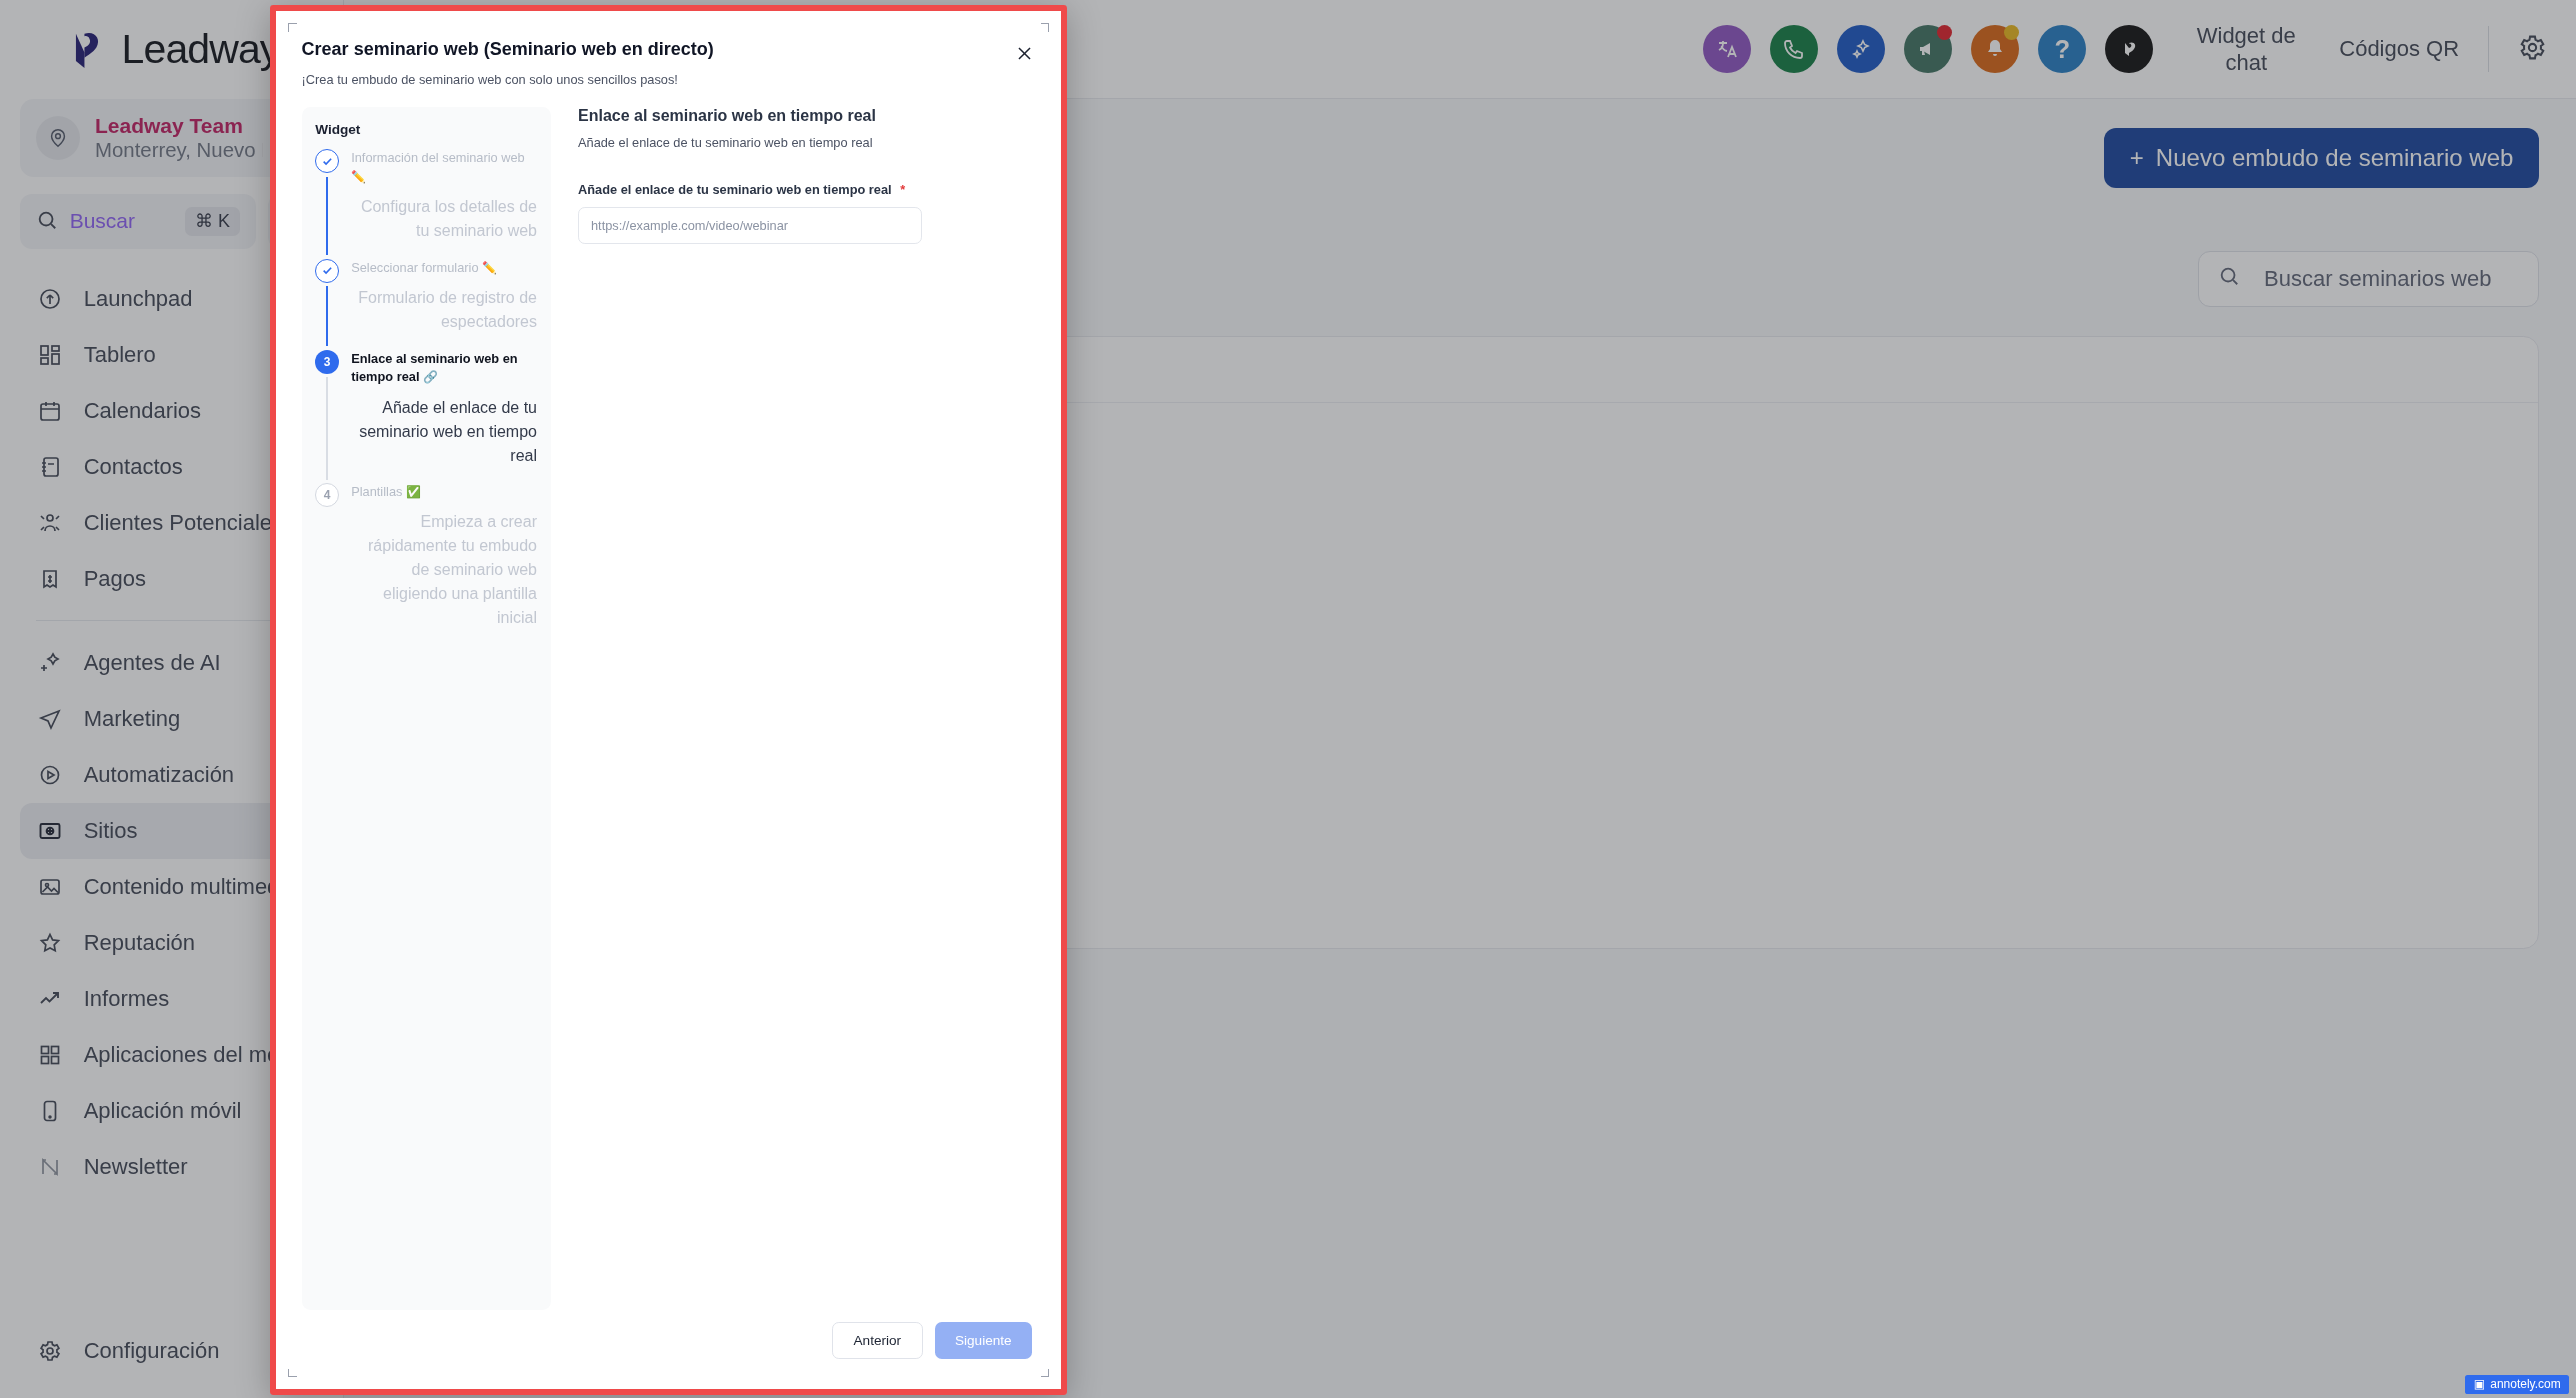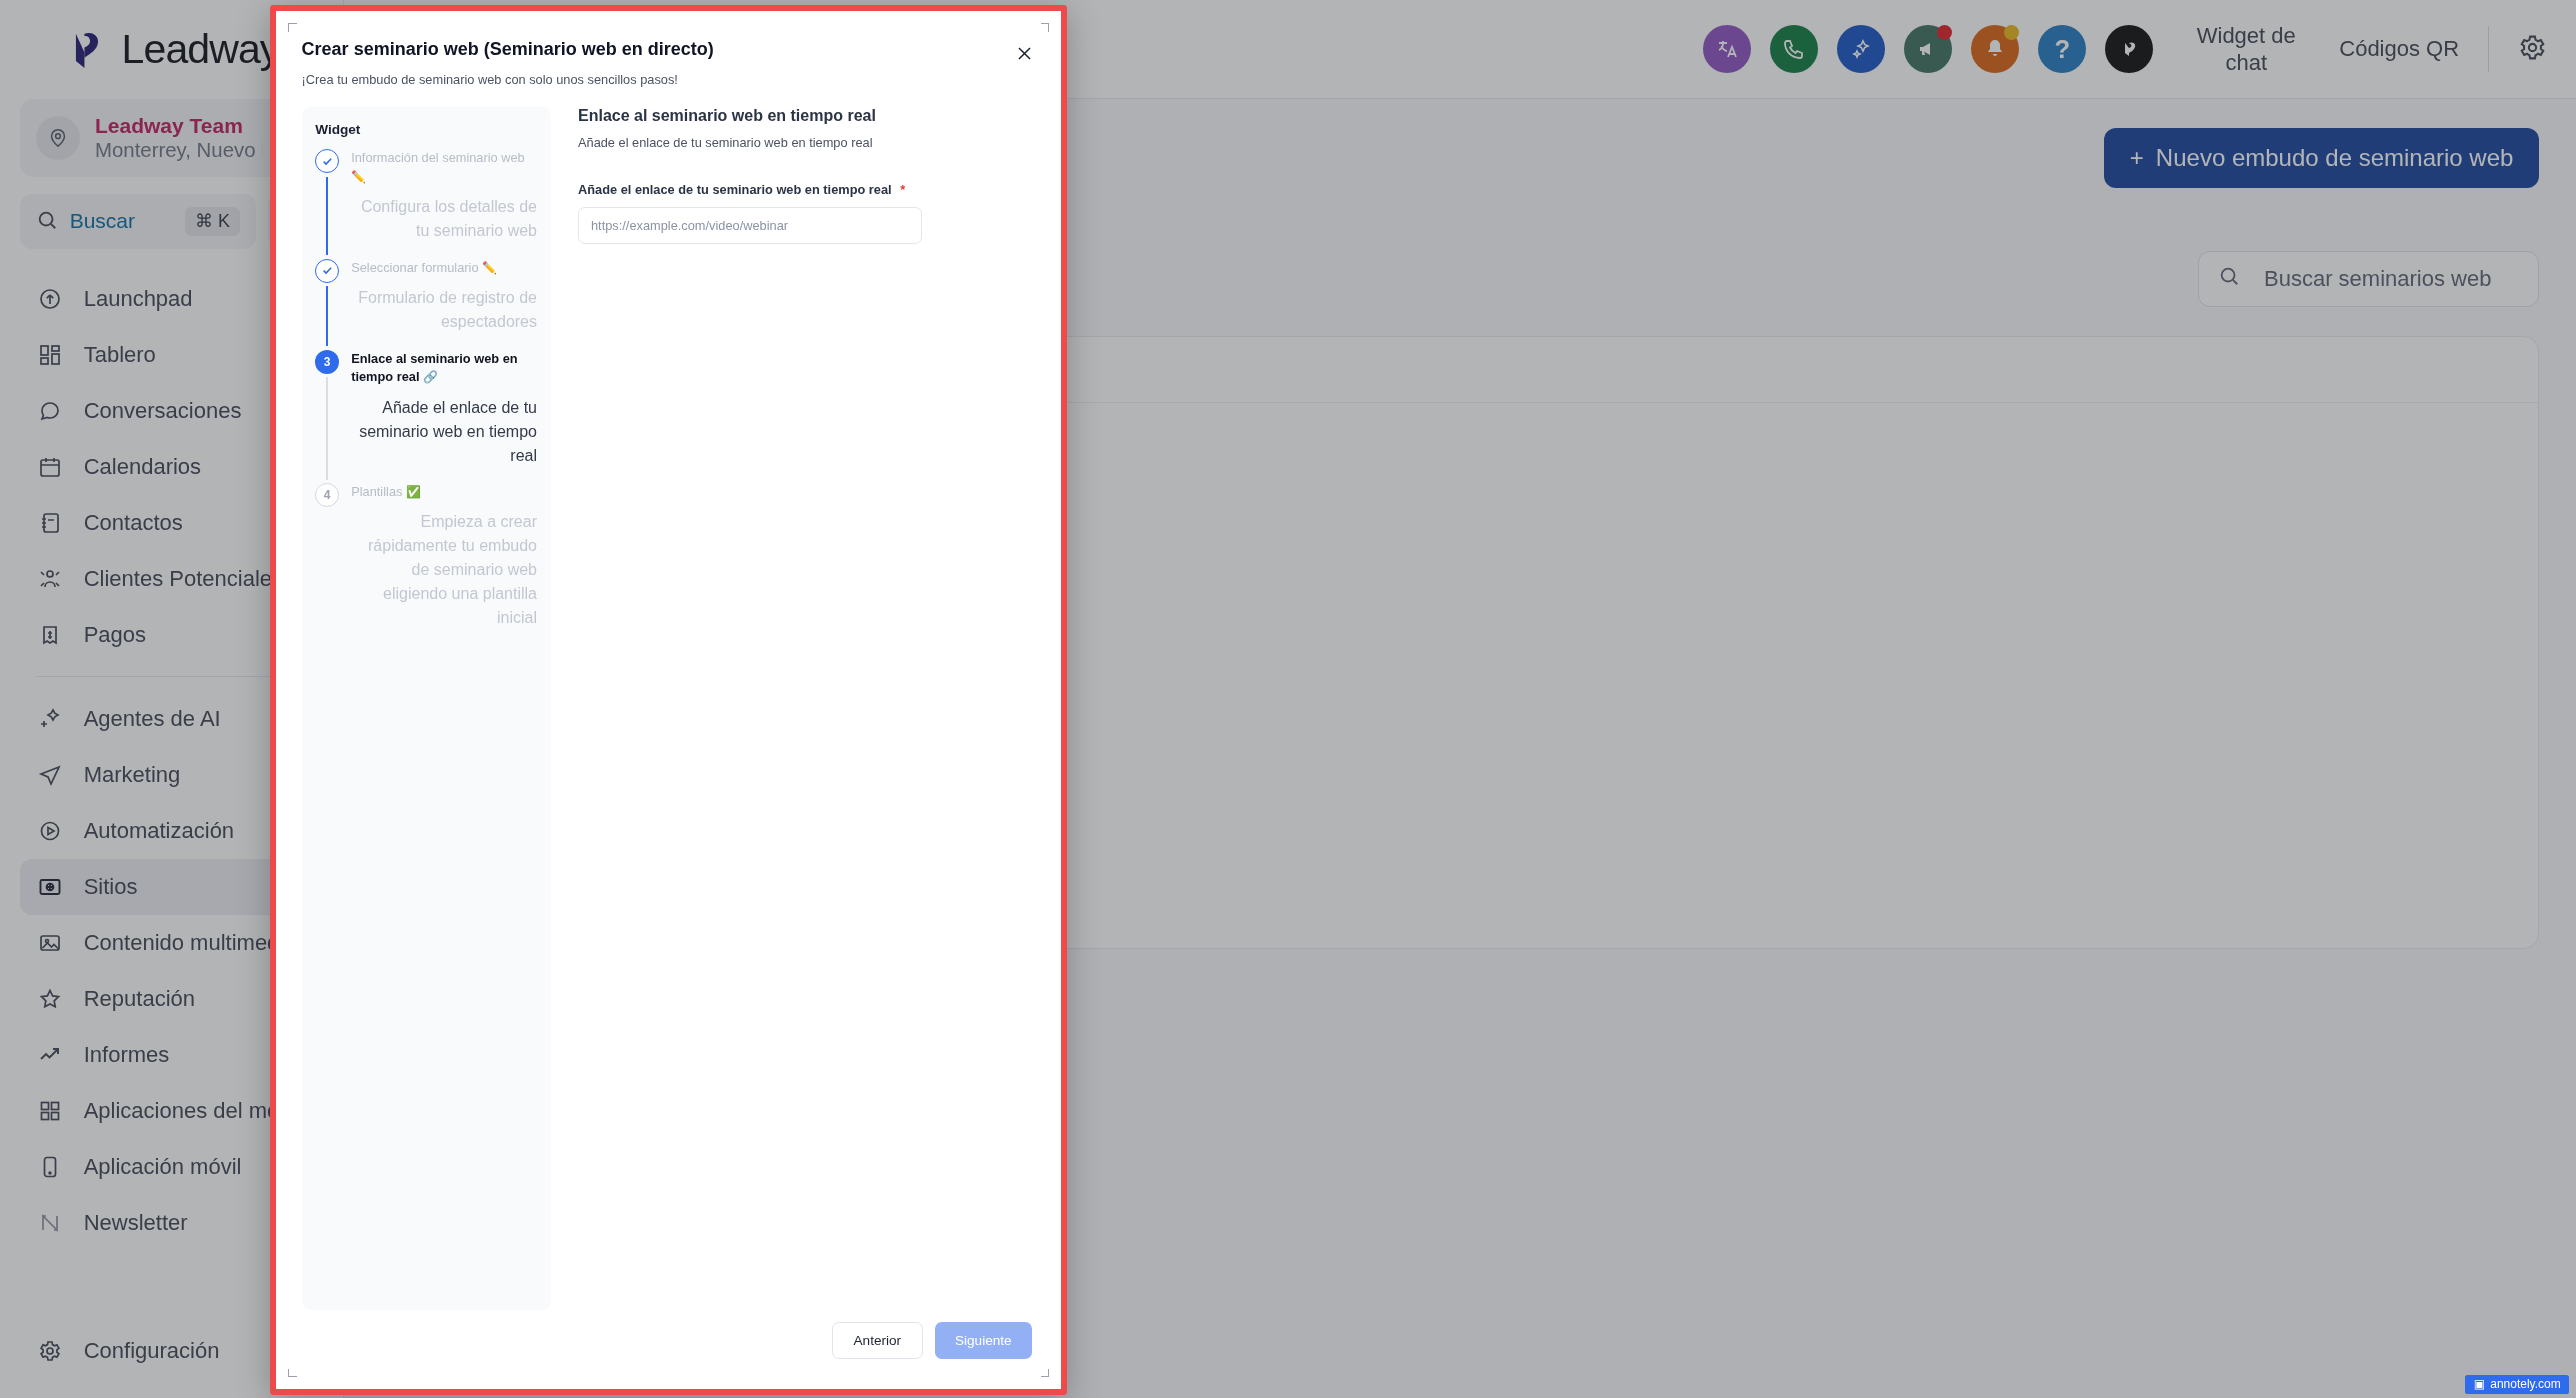--- a/index.html
+++ b/index.html
@@ -61,21 +61,21 @@
   .team-chevrons { width: 29px; flex: 0 0 29px; display: flex; flex-direction: column; align-items: center; gap: 3.4px; color: #3c4250; }
 
   .search-row { display: flex; gap: 12px; margin-bottom: 22px; }
   .search-box {
     flex: 1 1 auto;
     background: #f3f4f7; border-radius: 12px;
     height: 55px;
     display: flex; align-items: center; gap: 12px;
     padding: 0 15.3px;
   }
-  .search-box .ph { flex: 1 1 auto; font-size: 21px; color: #0369a1; }
+  .search-box .ph { flex: 1 1 auto; font-size: 21px; color: #8b5cf6; }
   .kbd {
     background: #e2e4ea; border-radius: 6.8px;
     font-size: 18px; color: #2b3040;
     padding: 3.4px 10.2px; white-space: nowrap;
   }
   .spark-btn {
     width: 55px; height: 55px; flex: 0 0 55px;
     background: #f3f4f7; border-radius: 12px;
     display: flex; align-items: center; justify-content: center;
   }
@@ -342,28 +342,20 @@
                   <rect x="14" y="3" width="7" height="5"></rect>
                   <rect x="3" y="15" width="7" height="6"></rect>
                   <rect x="14" y="11" width="7" height="10"></rect>
                 </svg>
             </span>
             <span>Tablero</span>
           </div>
           <div class="nav-item">
             <span class="ico">
               <svg viewBox="0 0 24 24" width="24" height="24" fill="none" stroke="#3b4150" stroke-width="1.7">
-                  <path d="M20 11.5c0 4.1-3.6 7.5-8 7.5-1 0-2-.2-2.9-.5L4 20l1.4-3.6C4.5 15.1 4 13.4 4 11.5 4 7.4 7.6 4 12 4s8 3.4 8 7.5z"></path>
-                </svg>
-            </span>
-            <span>Conversaciones</span>
-          </div>
-          <div class="nav-item">
-            <span class="ico">
-              <svg viewBox="0 0 24 24" width="24" height="24" fill="none" stroke="#3b4150" stroke-width="1.7">
                   <rect x="3" y="5" width="18" height="16" rx="2"></rect>
                   <path d="M3 10h18M8 3v4M16 3v4"></path>
                 </svg>
             </span>
             <span>Calendarios</span>
           </div>
           <div class="nav-item">
             <span class="ico">
               <svg viewBox="0 0 24 24" width="24" height="24" fill="none" stroke="#3b4150" stroke-width="1.7">
                   <rect x="6" y="3" width="14" height="18" rx="2"></rect>

